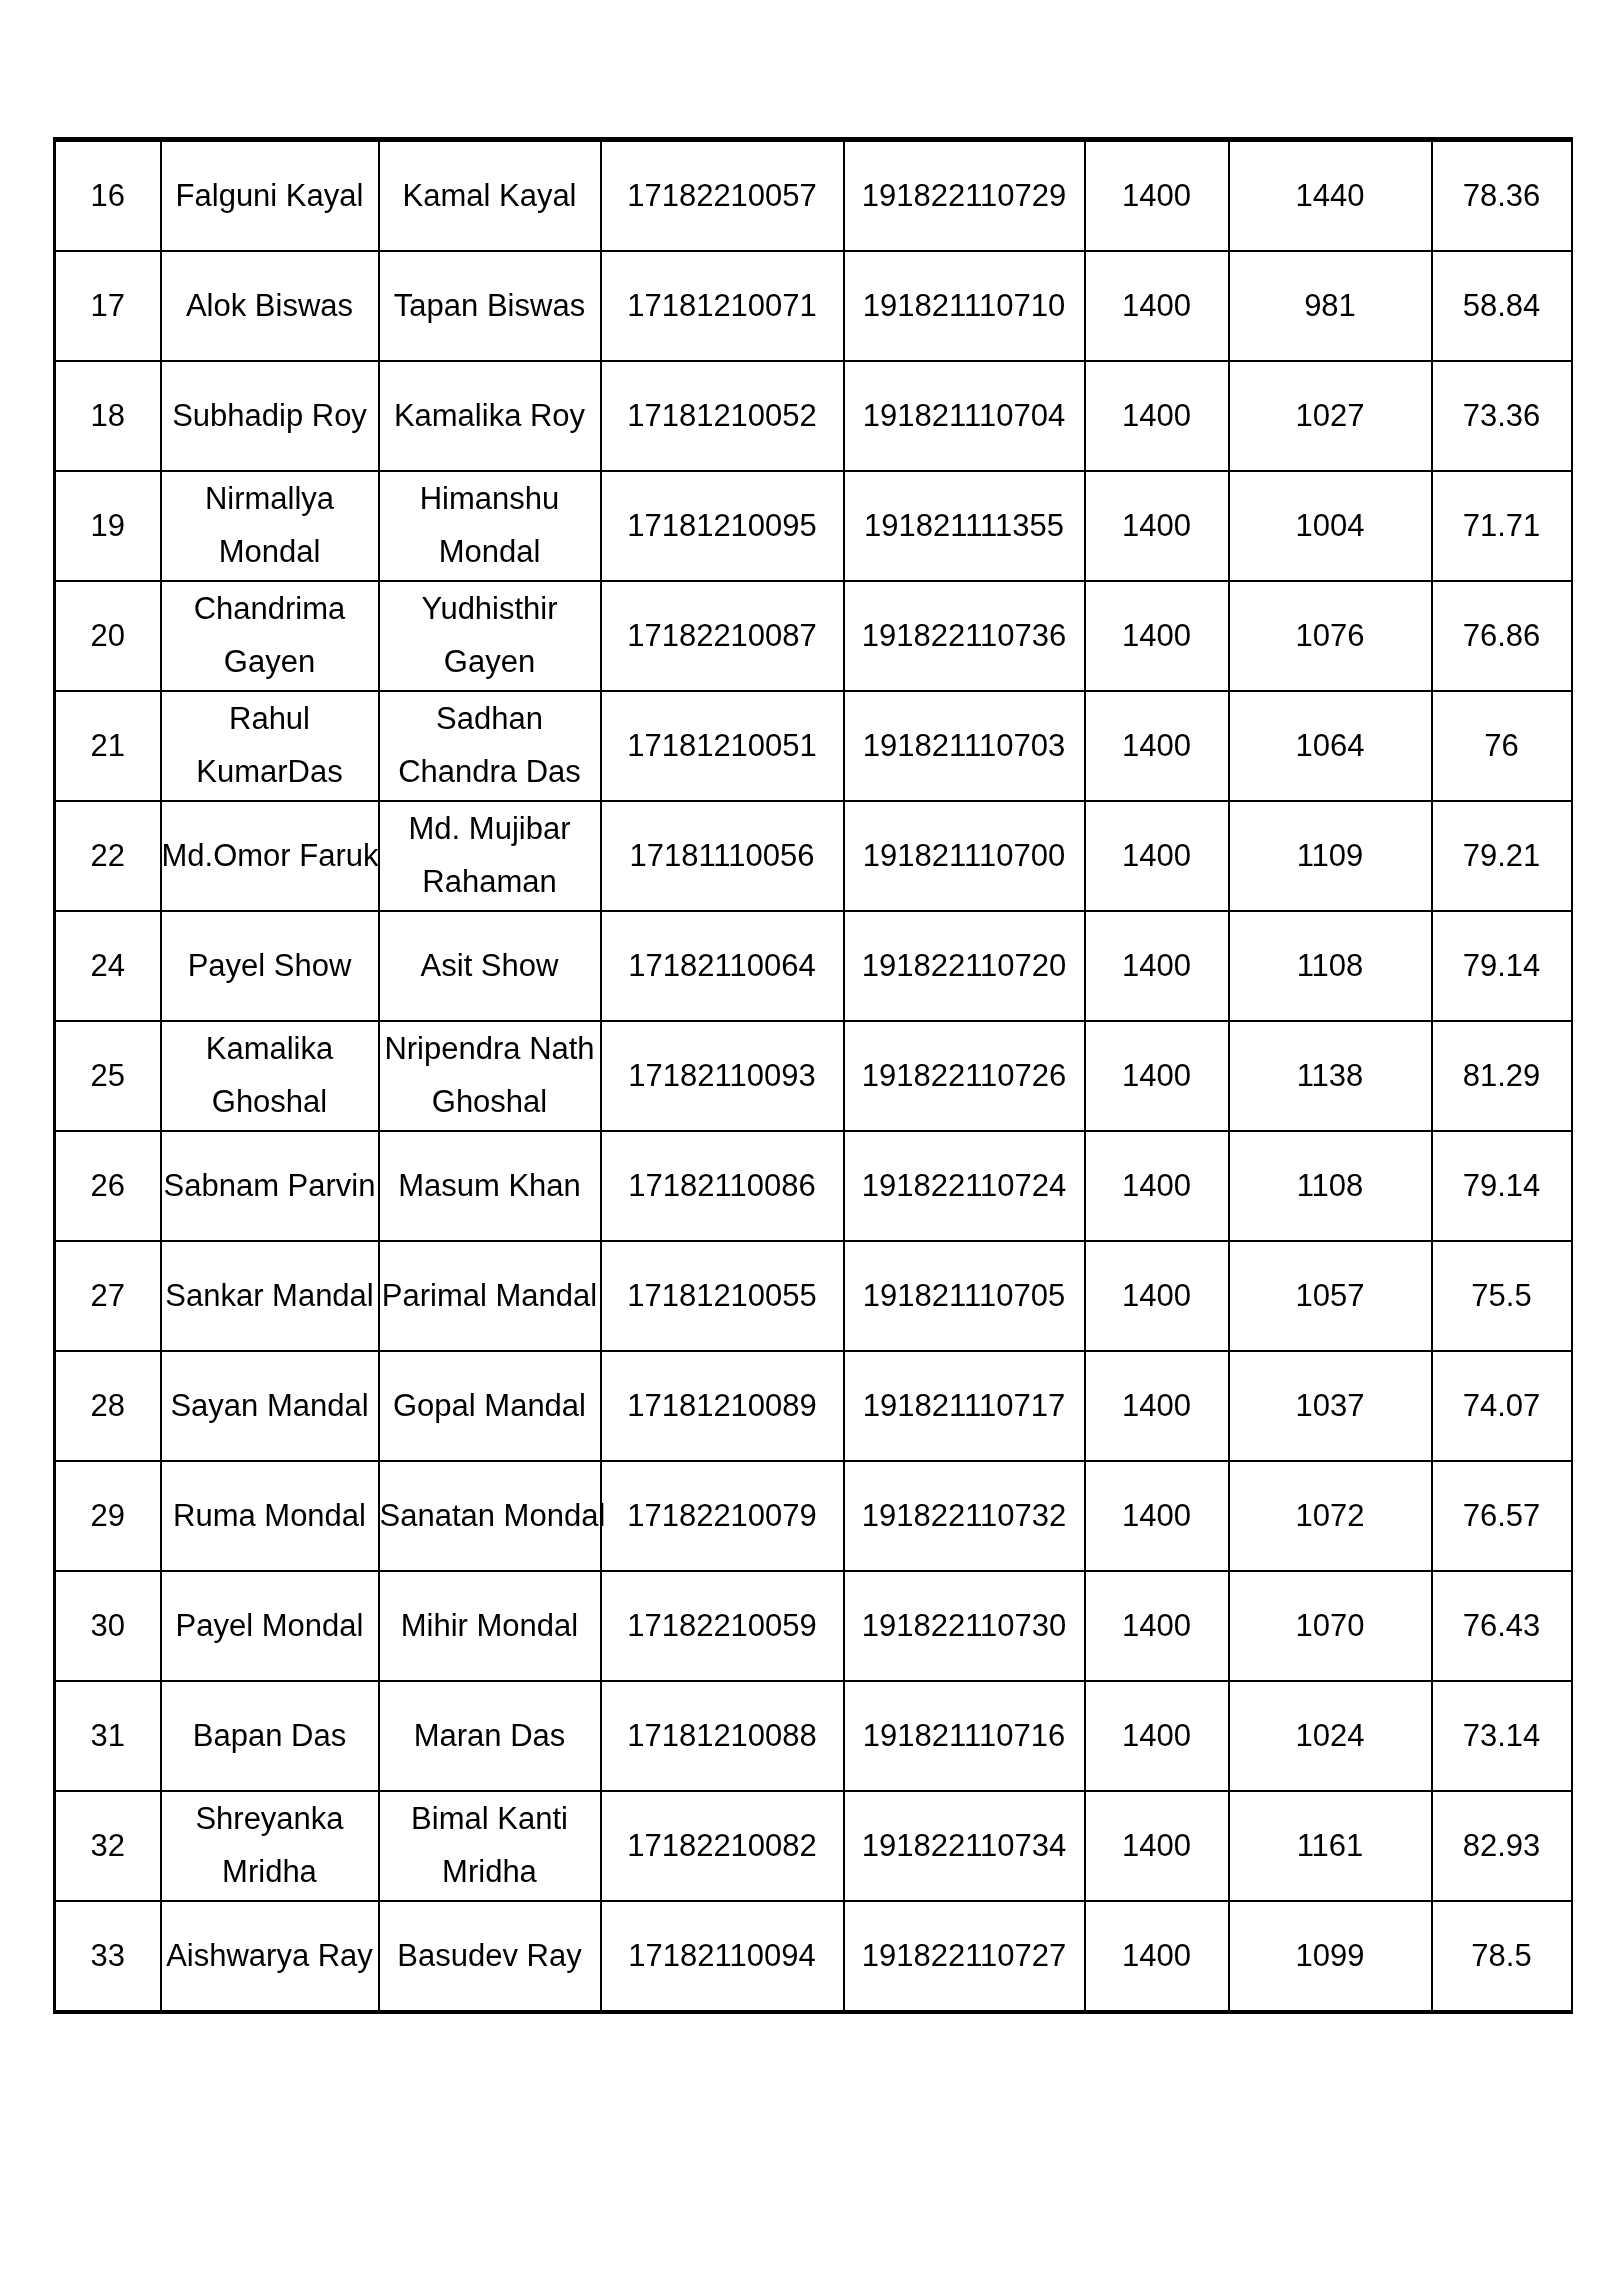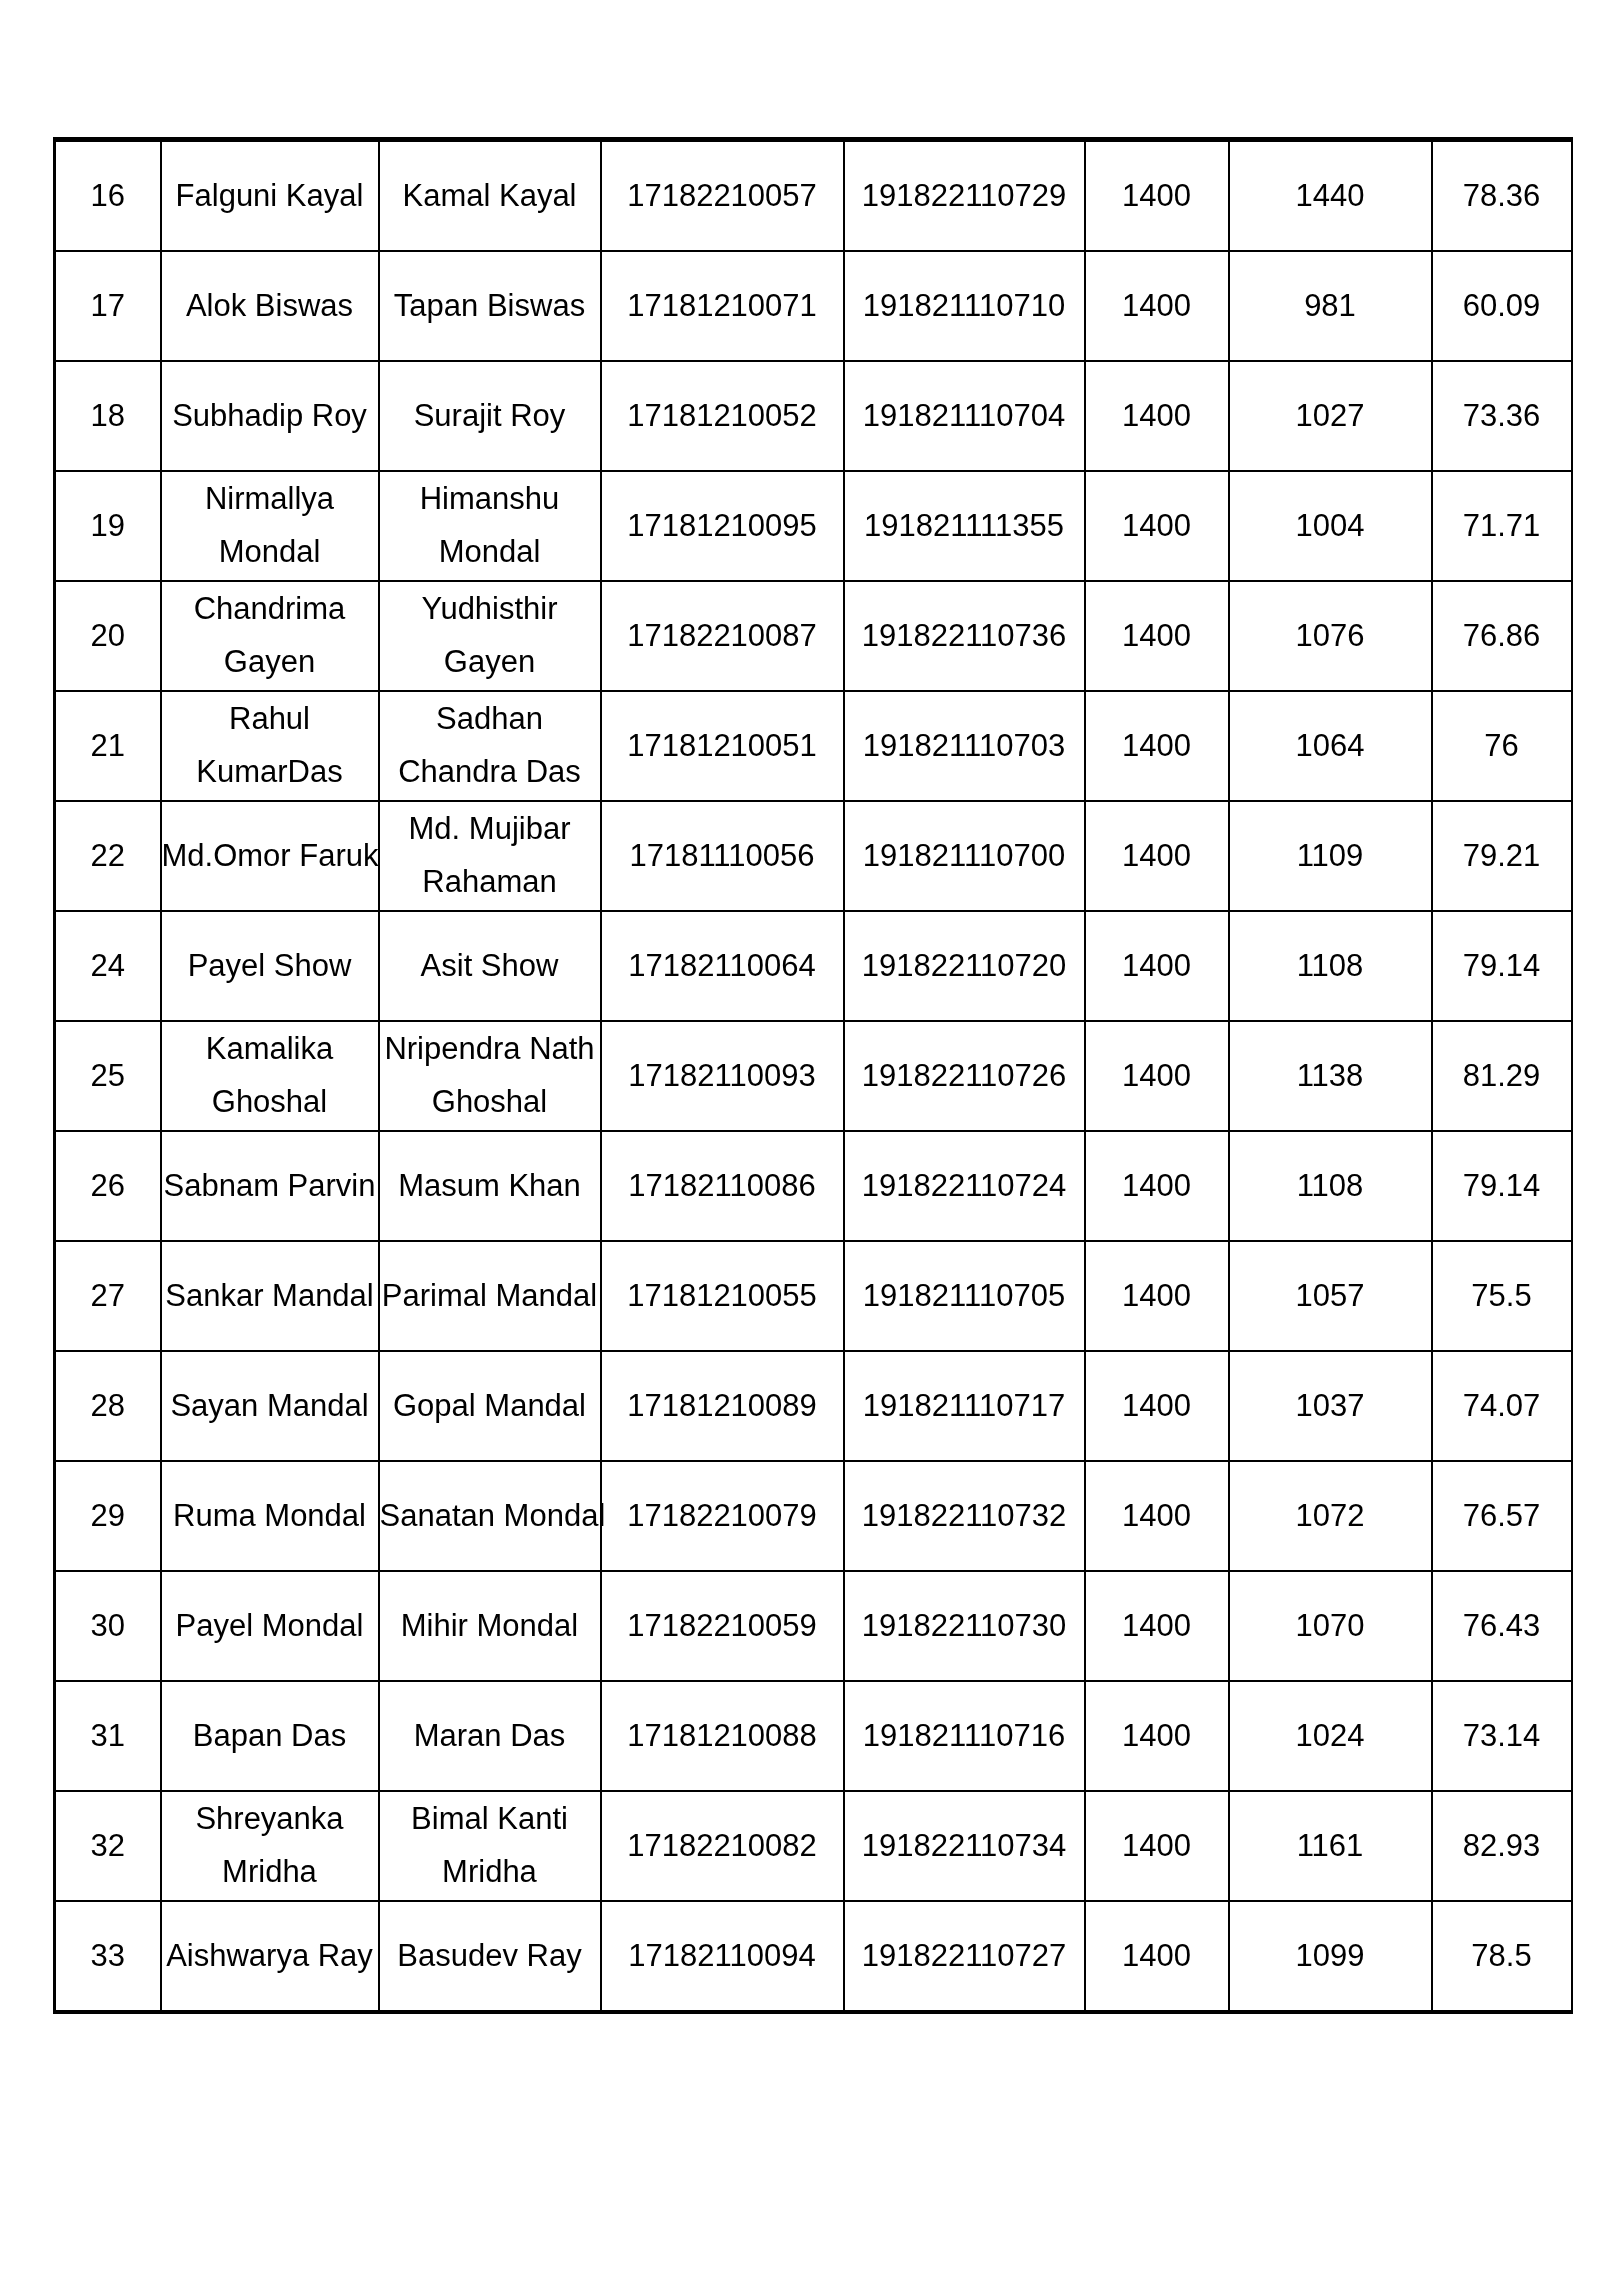--- a/index.html
+++ b/index.html
@@ -84,26 +84,26 @@
           <td class="c-percent">78.36</td>
         </tr>
         <tr>
           <td class="c-sl">17</td>
           <td class="c-name">Alok Biswas</td>
           <td class="c-father">Tapan Biswas</td>
           <td class="c-roll">17181210071</td>
           <td class="c-reg">191821110710</td>
           <td class="c-total">1400</td>
           <td class="c-marks">981</td>
-          <td class="c-percent">60.09</td>
+          <td class="c-percent">58.84</td>
         </tr>
         <tr>
           <td class="c-sl">18</td>
           <td class="c-name">Subhadip Roy</td>
-          <td class="c-father">Surajit Roy</td>
+          <td class="c-father">Kamalika Roy</td>
           <td class="c-roll">17181210052</td>
           <td class="c-reg">191821110704</td>
           <td class="c-total">1400</td>
           <td class="c-marks">1027</td>
           <td class="c-percent">73.36</td>
         </tr>
         <tr>
           <td class="c-sl">19</td>
           <td class="c-name">Nirmallya
 Mondal</td>

